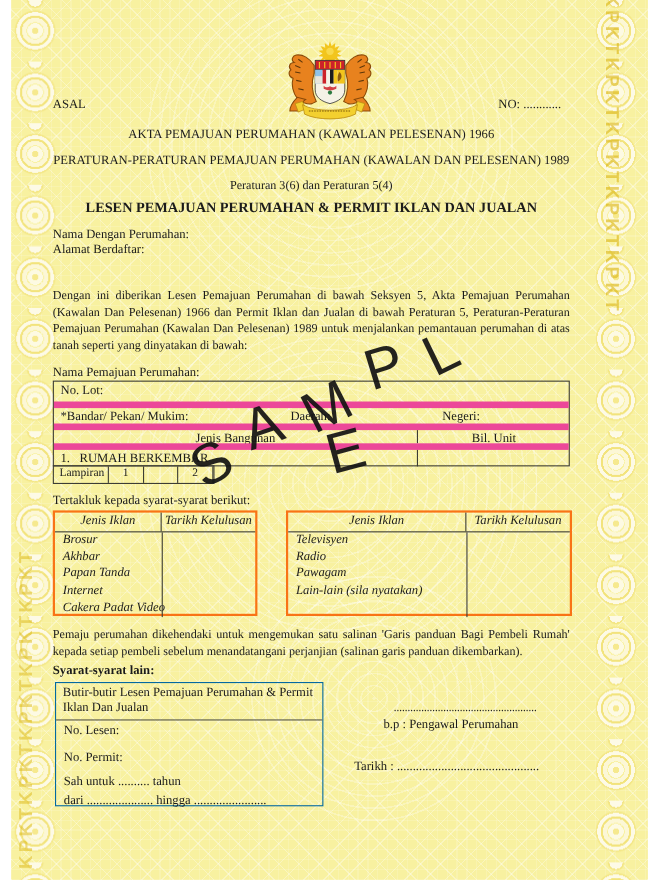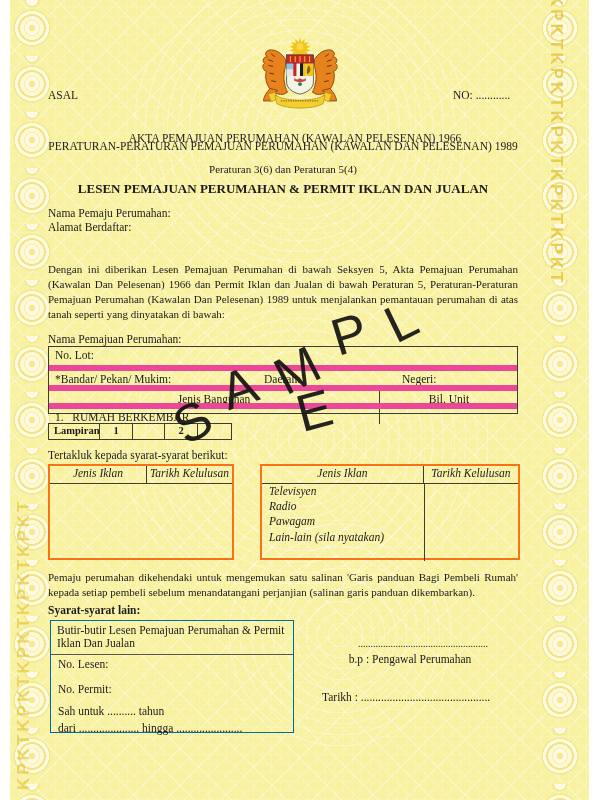--- a/index.html
+++ b/index.html
@@ -119,66 +119,74 @@
         <path d="M34 120 l14 -4 6 14 -14 6 z" fill="#f3d02f" stroke="#b98c10" stroke-width="1.5"></path>
         <path d="M166 120 l-14 -4 -6 14 14 6 z" fill="#f3d02f" stroke="#b98c10" stroke-width="1.5"></path>
         <path d="M48 122 C70 136 130 136 152 122 L148 140 C124 152 76 152 52 140 Z" fill="#f3d02f" stroke="#b98c10" stroke-width="1.5"></path>
         <path d="M60 134 h80" stroke="#7a5708" stroke-width="2" stroke-dasharray="3 2"></path>
       </g>
     </svg>
   </div>
 
   <div class="t" style="left:48px;top:88px;">ASAL</div>
   <div class="t" style="left:453px;top:88px;">NO: ............</div>
-  <div class="t center" style="top:131px;padding-left:12px;">AKTA PEMAJUAN PERUMAHAN (KAWALAN PELESENAN) 1966</div>
+  <div class="t center" style="top:115px;">AKTA PEMAJUAN PERUMAHAN (KAWALAN PELESENAN) 1966</div>
   <div class="t center" style="top:139px;">PERATURAN-PERATURAN PEMAJUAN PERUMAHAN (KAWALAN DAN PELESENAN) 1989</div>
   <div class="t center" style="top:162px;font-size:11px;">Peraturan 3(6) dan Peraturan 5(4)</div>
   <div class="t center bold" style="top:182px;font-size:13px;">LESEN PEMAJUAN PERUMAHAN &amp; PERMIT IKLAN DAN JUALAN</div>
 
-  <div class="t" style="left:48px;top:206px;">Nama Pemaju Perumahan:</div>
+  <div class="t" style="left:48px;top:206px;">Nama Dengan Perumahan:</div>
   <div class="t" style="left:48px;top:220px;">Alamat Berdaftar:</div>
 
   <div class="para" style="top:262px;">Dengan ini diberikan Lesen Pemajuan Perumahan di bawah Seksyen 5, Akta Pemajuan Perumahan (Kawalan Dan Pelesenan) 1966 dan Permit Iklan dan Jualan di bawah Peraturan 5, Peraturan-Peraturan Pemajuan Perumahan (Kawalan Dan Pelesenan) 1989 untuk menjalankan pemantauan perumahan di atas tanah seperti yang dinyatakan di bawah:</div>
 
   <div class="t" style="left:48px;top:332px;">Nama Pemajuan Perumahan:</div>
 
-  <div class="box" style="left:48px;top:346px;width:470px;height:68px;">
+  <div class="box" style="left:48px;top:346px;width:470px;height:78px;">
     <div class="row first" style="height:18px;">
       <span class="celllab" style="left:6px;">No. Lot:</span>
     </div>
     <div class="row" style="height:20px;">
       <span class="celllab" style="left:6px;">*Bandar/ Pekan/ Mukim:</span>
       <span class="celllab" style="left:215px;">Daerah:</span>
       <span class="celllab" style="left:353px;">Negeri:</span>
     </div>
     <div class="row" style="height:18px;">
       <div class="vdiv" style="left:330px;"></div>
       <span class="celllab" style="left:0;width:330px;text-align:center;">Jenis Bangunan</span>
       <span class="celllab" style="left:330px;width:140px;text-align:center;">Bil. Unit</span>
     </div>
     <div class="row" style="height:21px;">
       <div class="vdiv" style="left:330px;"></div>
       <span class="celllab" style="left:6px;white-space:pre;">1.   RUMAH BERKEMBAR</span>
     </div>
   </div>
 
-  <div class="strip" style="left:48px;top:423px;width:184px;height:17px;font-weight:bold;">
+  <div class="strip" style="left:48px;top:423px;width:147px;height:17px;">
     <div class="c" style="width:50px;">Lampiran</div>
     <div class="c" style="width:33px;">1</div>
     <div class="c" style="width:32px;"></div>
     <div class="c" style="width:33px;">2</div>
     <div class="c" style="width:36px;flex:1;"></div>
   </div>
 
   <div class="t" style="left:48px;top:448px;">Tertakluk kepada syarat-syarat berikut:</div>
 
   <div class="adtable" style="left:48px;top:464px;width:186px;height:96px;">
     <div class="adhead">
       <div style="width:97px;">Jenis Iklan</div>
       <div style="width:87px;border-left:1px solid #3c3c34;">Tarikh Kelulusan</div>
+    </div>
+    <div class="adbody" style="height:77px;">
+      <div class="colline" style="left:97px;"></div>
+      <div class="adrow">Brosur</div>
+      <div class="adrow">Akhbar</div>
+      <div class="adrow">Papan Tanda</div>
+      <div class="adrow">Internet</div>
+      <div class="adrow">Cakera Padat Video</div>
     </div>
   </div>
 
   <div class="adtable" style="left:260px;top:464px;width:260px;height:96px;">
     <div class="adhead">
       <div style="width:162px;">Jenis Iklan</div>
       <div style="width:96px;border-left:1px solid #3c3c34;">Tarikh Kelulusan</div>
     </div>
     <div class="adbody" style="height:77px;">
       <div class="colline" style="left:162px;"></div>

